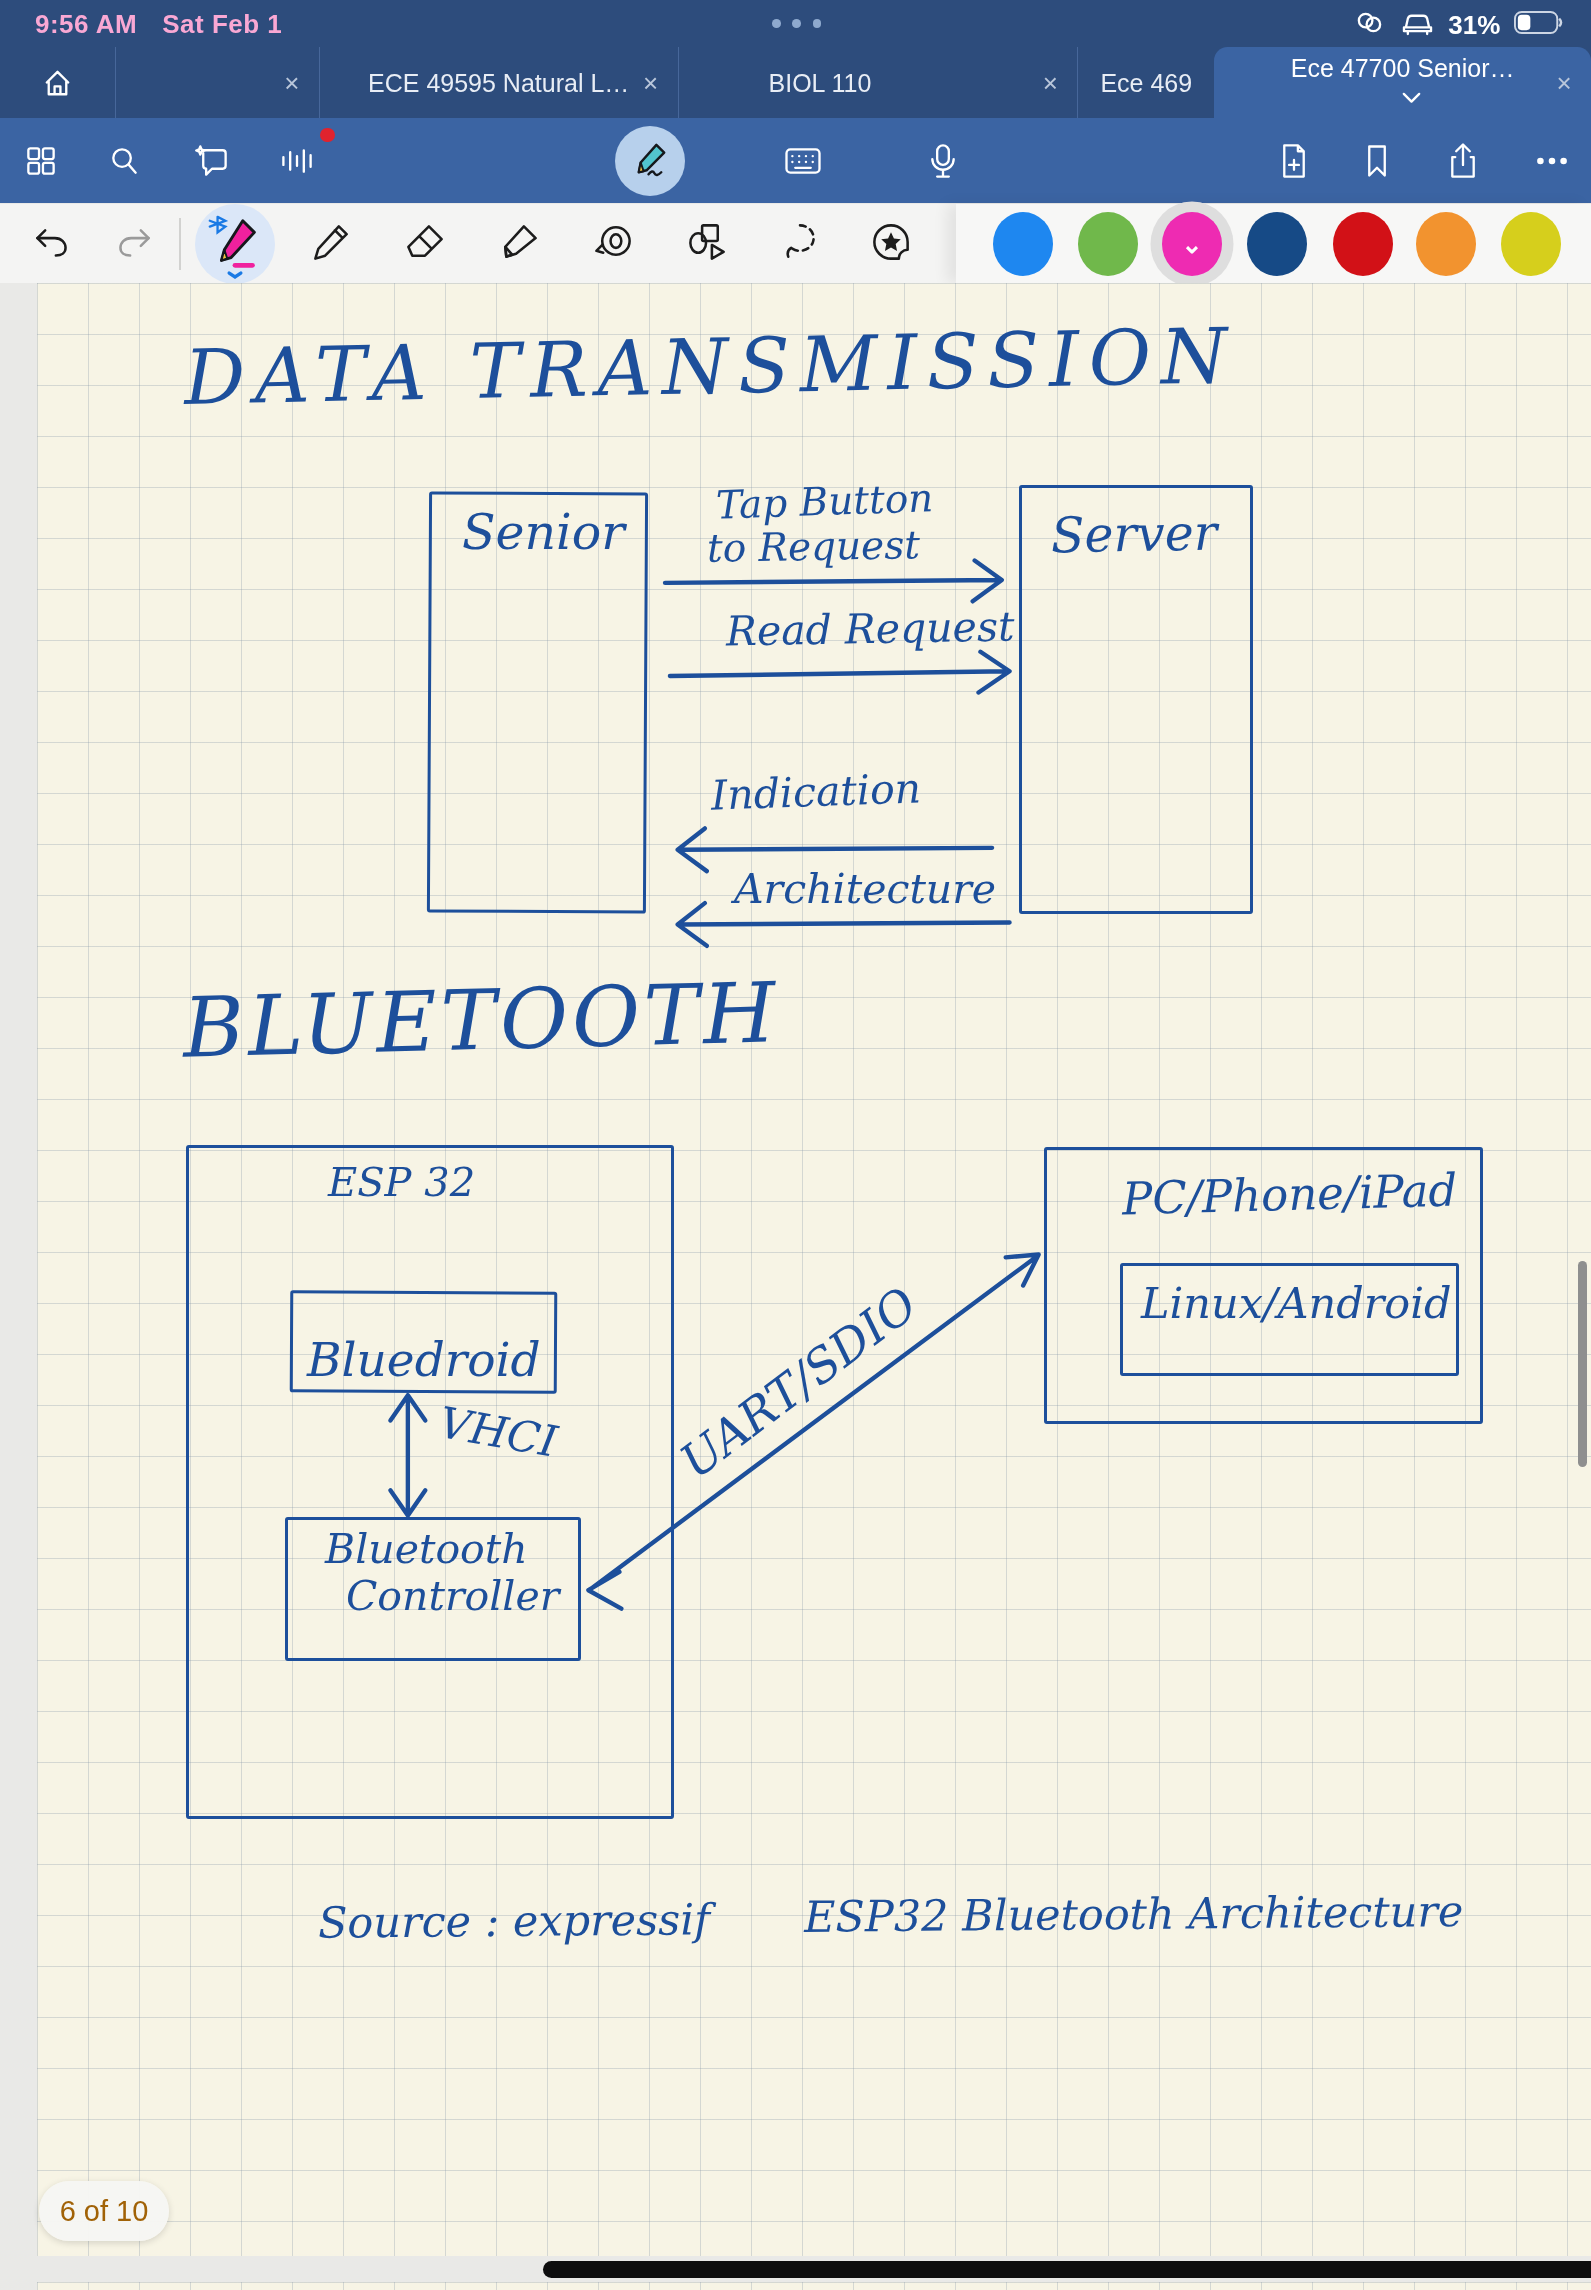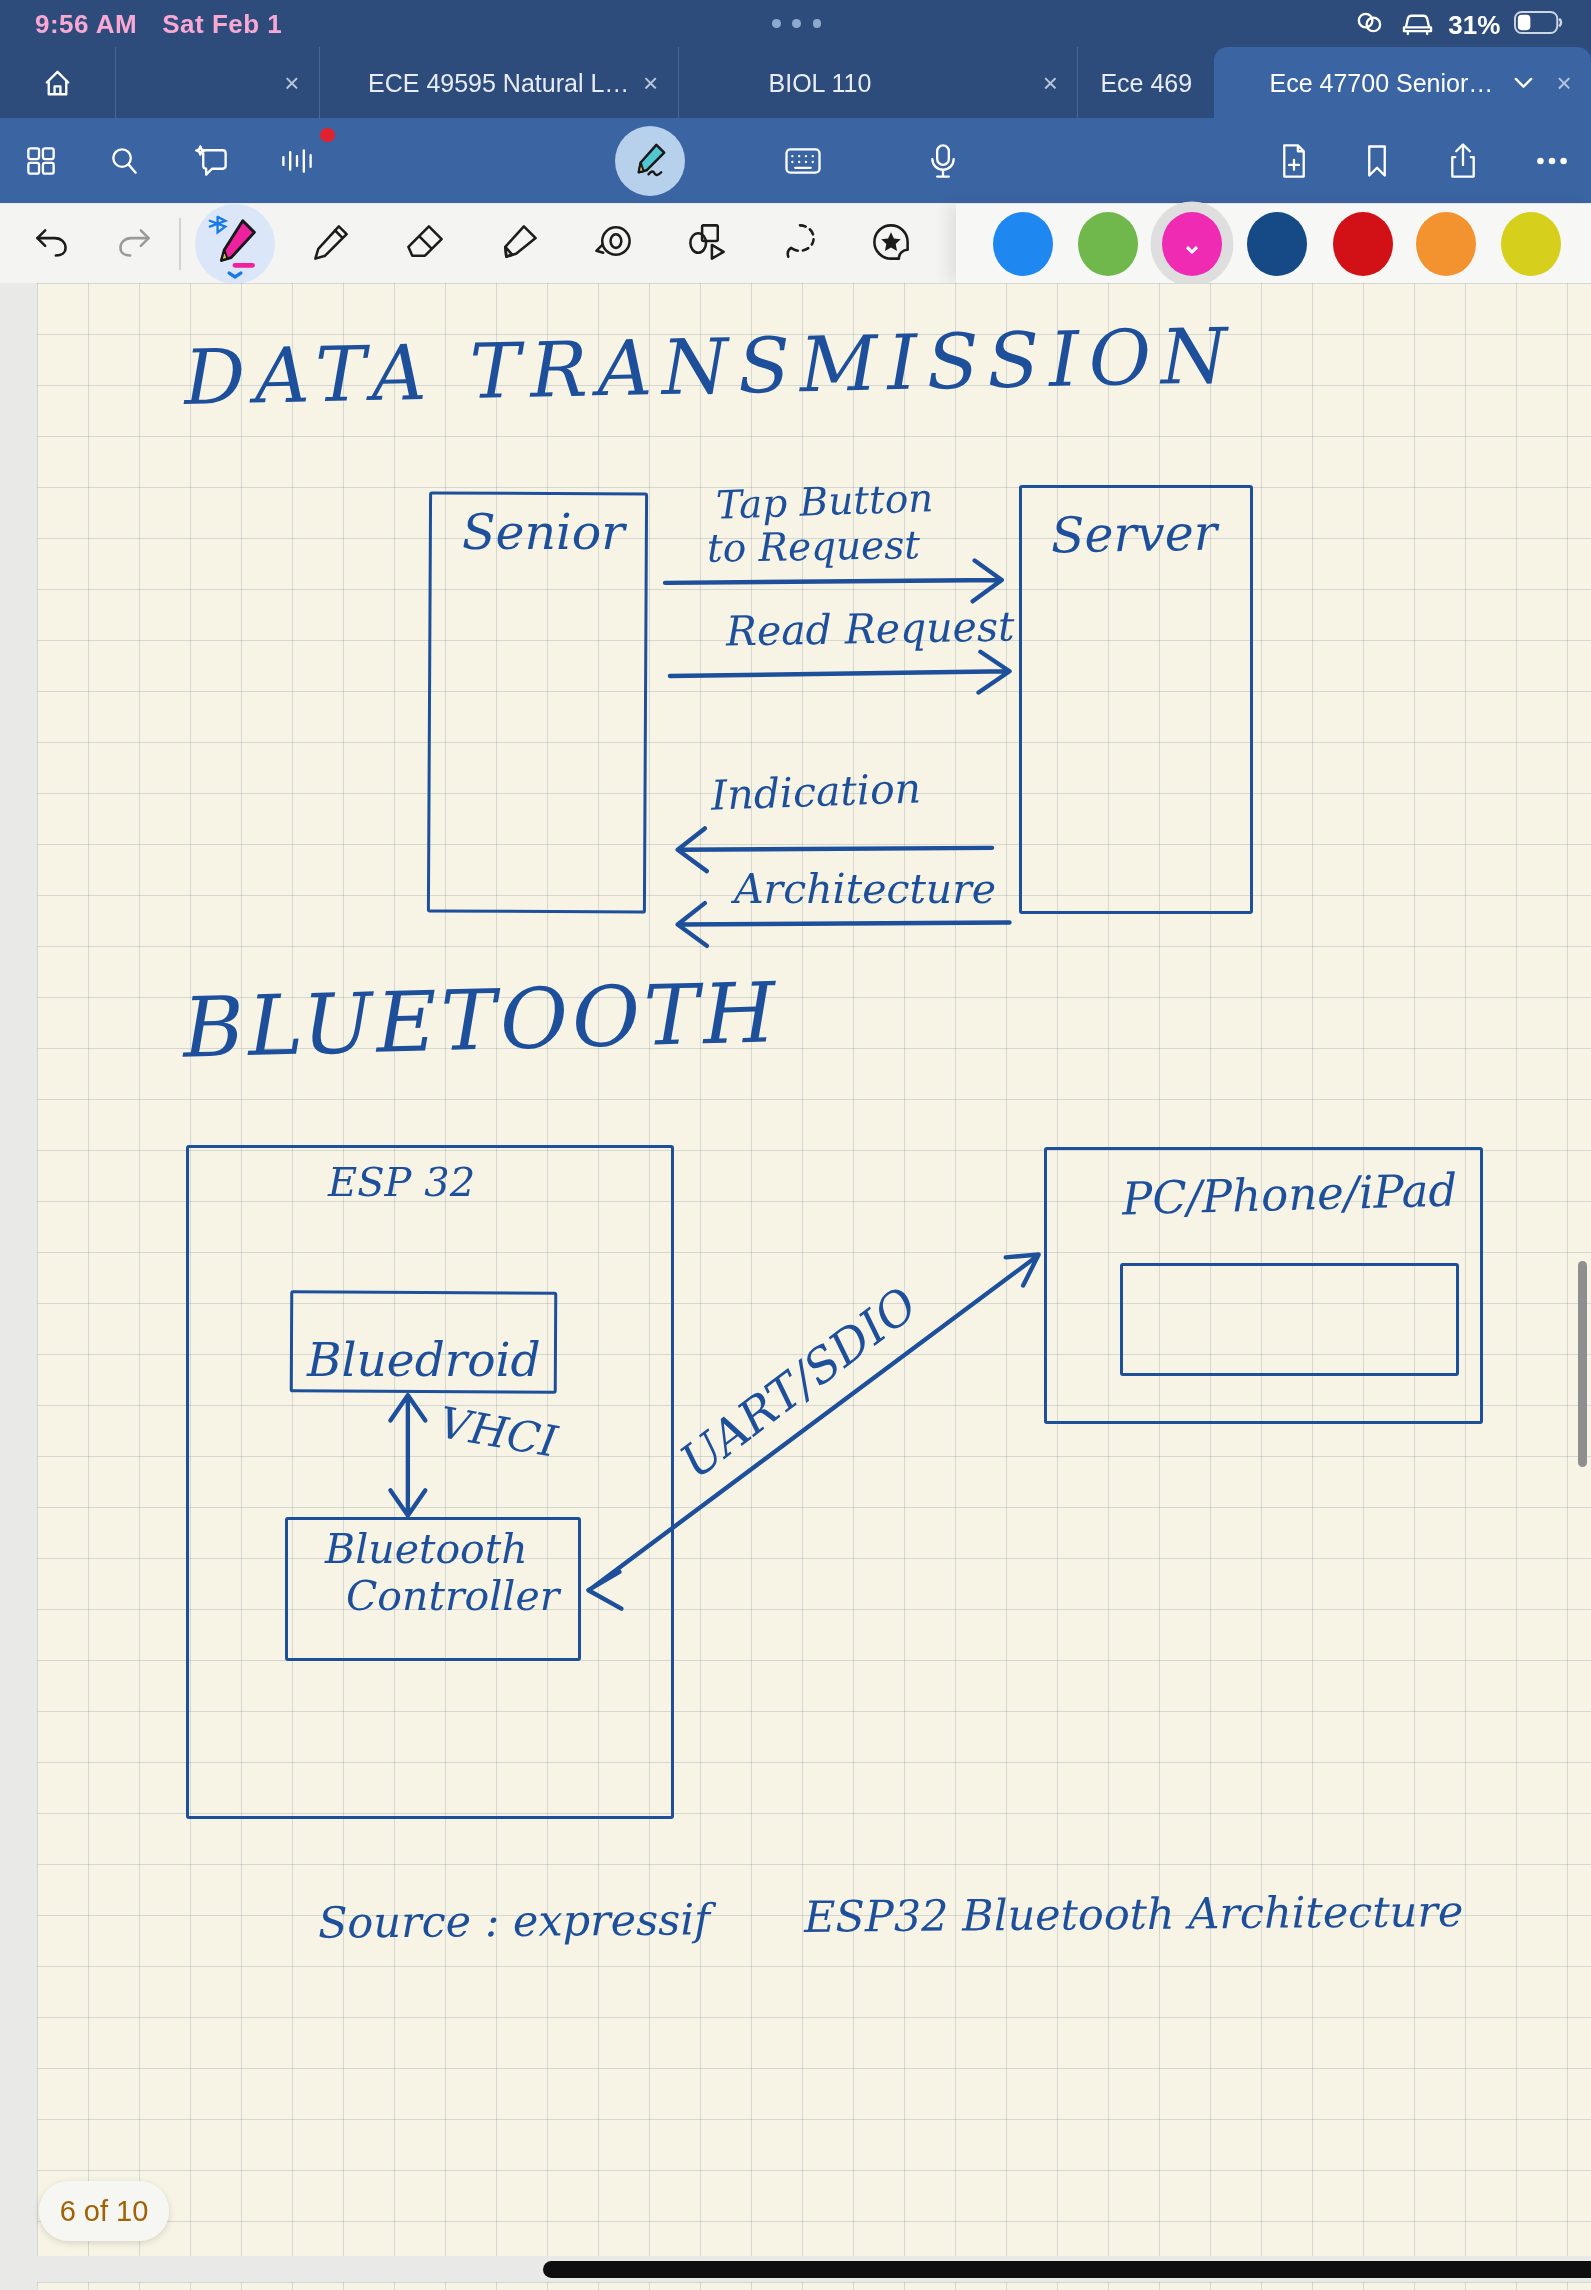--- a/index.html
+++ b/index.html
@@ -16,21 +16,21 @@
   .st-right { position:absolute; right:27px; top:7.8px; display:flex; align-items:center; gap:13.6px; color:#fff; font-size:26px; font-weight:600; }
 
   
   #tabbar { position:absolute; left:0; top:47px; width:1591px; height:72px; background:#2d4c7c; display:flex; }
   .home-btn { width:116px; height:100%; display:flex; align-items:center; justify-content:center; border-right:1.5px solid #47679a; }
   .tab { position:relative; height:100%; display:flex; align-items:center; justify-content:center;
          color:#e8edf5; font-size:25px; border-right:1.5px solid #47679a; }
   .tab .close { position:absolute; right:19.4px; top:50%; transform:translateY(-50%); color:#b9c6da; font-size:26px; font-weight:400; }
   .tab.active { background:#3b64a3; border-radius:13.6px 13.6px 0 0; border-right:none; color:#fff; }
   .tab.active .chev { margin-left:17.5px; }
-  .t1{width:204px;} .t2{width:359px;} .t3{width:400px;} .t4{width:136px; border-right:none;} .t5{width:377px;}
+  .t1{width:204px;} .t2{width:359px;} .t3{width:400px;} .t4{width:136px; border-right:none;} .t5{width:377px;flex-direction:column;}
 
   
   #toolbar { position:absolute; left:0; top:118px; width:1591px; height:85px; background:#3b64a3; }
   .tb-ic { position:absolute; top:50%; transform:translate(-50%,-50%); display:flex; align-items:center; justify-content:center; }
   .pen-circle { position:absolute; left:650px; top:50%; transform:translate(-50%,-50%); width:70px; height:70px;
                 border-radius:50%; background:#b7d0ec; display:flex; align-items:center; justify-content:center; }
   .red-dot { position:absolute; left:320px; top:9.7px; width:14.6px; height:14.6px; border-radius:50%; background:#e0232e; }
 
   
   #penbar { position:absolute; left:0; top:204px; width:1591px; height:80px; background:#f4f4f3;
@@ -321,20 +321,21 @@
 
       <div class="ink" style="left:402px; top:1124px; font-size:43px; transform:rotate(10deg);">VHCI</div>
 
       <div class="ink-box" style="left:248px; top:1234px; width:296px; height:144px;"></div>
       <div class="ink" style="left:288px; top:1242px; font-size:41px;">Bluetooth</div>
       <div class="ink" style="left:309px; top:1289px; font-size:41px;">Controller</div>
 
       <div class="ink-box" style="left:1007px; top:864px; width:439px; height:277px;"></div>
       <div class="ink" style="left:1085px; top:885px; font-size:45px; transform:rotate(-1.5deg);">PC/Phone/iPad</div>
       <div class="ink-box" style="left:1083px; top:980px; width:339px; height:113px;"></div>
+      <div class="ink" style="left:1104px; top:995px; font-size:43px;">Linux/Android</div>
 
       <div class="ink" style="left:621px; top:1072px; width:281px; text-align:center; font-size:47px; transform:rotate(-37deg);">UART/SDIO</div>
 
       <div class="ink" style="left:281px; top:1613px; font-size:43px; transform:rotate(-.5deg);">Source : expressif</div>
       <div class="ink" style="left:767px; top:1606px; font-size:43px; transform:rotate(-.5deg);">ESP32 Bluetooth Architecture</div>
 
       <svg class="arrows" width="1555" height="1973" viewBox="0 0 1602 2033">
         <path d="M647,309 L992,306 M966,286 L994,306 L964,328"></path>
         <path d="M652,405 L1000,400 M972,380 L1002,400 L970,422"></path>
         <path d="M984,582 L662,584 M688,562 L660,584 L690,606"></path>

